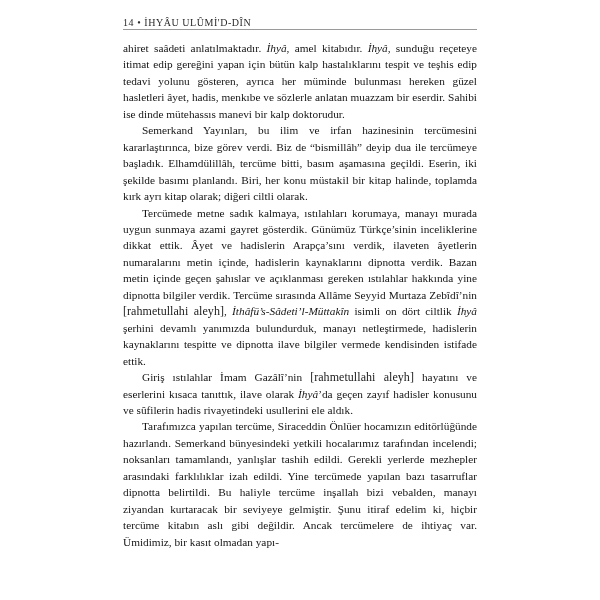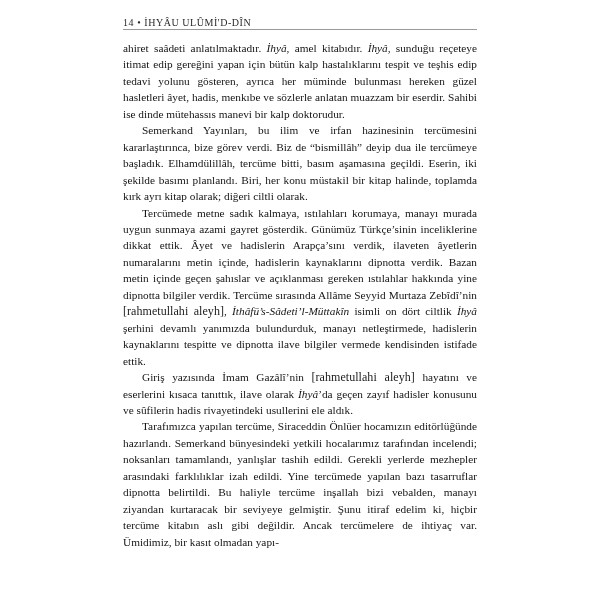--- a/index.html
+++ b/index.html
@@ -88,17 +88,17 @@
 
   <div class="running-head">
     <div class="running-head-text">14 • İHYÂU ULÛMİ'D-DÎN</div>
     <div class="running-head-rule" style="background: rgb(154, 154, 154);"></div>
   </div>
 
   <div class="textblock" id="textblock">
       <p class="para" style="color: rgb(20, 20, 20);"><span>ahiret saâdeti anlatılmaktadır. </span><span class="it">İhyâ</span><span>, amel kitabıdır. </span><span class="it">İhyâ</span><span>, sunduğu reçeteye itimat edip gereğini yapan için bütün kalp hastalıklarını tespit ve teşhis edip tedavi yolunu gösteren, ayrıca her müminde bulunması hereken güzel hasletleri âyet, hadis, menkıbe ve sözlerle anlatan muazzam bir eserdir. Sahibi ise dinde mütehassıs manevi bir kalp doktorudur.</span></p>
       <p class="para indent" style="color: rgb(20, 20, 20);"><span>Semerkand Yayınları, bu ilim ve irfan hazinesinin tercümesini kararlaştırınca, bize görev verdi. Biz de “bismillâh” deyip dua ile tercümeye başladık. Elhamdülillâh, tercüme bitti, basım aşamasına geçildi. Eserin, iki şekilde basımı planlandı. Biri, her konu müstakil bir kitap halinde, toplamda kırk ayrı kitap olarak; diğeri ciltli olarak.</span></p>
       <p class="para indent" style="color: rgb(20, 20, 20);"><span>Tercümede metne sadık kalmaya, ıstılahları korumaya, manayı murada uygun sunmaya azami gayret gösterdik. Günümüz Türkçe’sinin inceliklerine dikkat ettik. Âyet ve hadislerin Arapça’sını verdik, ilaveten âyetlerin numaralarını metin içinde, hadislerin kaynaklarını dipnotta verdik. Bazan metin içinde geçen şahıslar ve açıklanması gereken ıstılahlar hakkında yine dipnotta bilgiler verdik. Tercüme sırasında Allâme Seyyid Murtaza Zebîdî’nin </span><span class="small-note">[rahmetullahi aleyh]</span><span>, </span><span class="it">İthâfü’s-Sâdeti’l-Müttakîn</span><span> isimli on dört ciltlik </span><span class="it">İhyâ</span><span> şerhini devamlı yanımızda bulundurduk, manayı netleştirmede, hadislerin kaynaklarını tespitte ve dipnotta ilave bilgiler vermede kendisinden istifade ettik.</span></p>
-      <p class="para indent" style="color: rgb(20, 20, 20);"><span>Giriş yazısında İmam Gazâlî’nin </span><span class="small-note">[rahmetullahi aleyh]</span><span> hayatını ve eserlerini kısaca tanıttık, ilave olarak </span><span class="it">İhyâ</span><span>’da geçen zayıf hadisler konusunu ve sûfilerin hadis rivayetindeki usullerini ele aldık.</span></p>
+      <p class="para indent" style="color: rgb(20, 20, 20);"><span>Giriş ıstılahlar İmam Gazâlî’nin </span><span class="small-note">[rahmetullahi aleyh]</span><span> hayatını ve eserlerini kısaca tanıttık, ilave olarak </span><span class="it">İhyâ</span><span>’da geçen zayıf hadisler konusunu ve sûfilerin hadis rivayetindeki usullerini ele aldık.</span></p>
       <p class="para indent" style="color: rgb(20, 20, 20);"><span>Tarafımızca yapılan tercüme, Siraceddin Önlüer hocamızın editörlüğünde hazırlandı. Semerkand bünyesindeki yetkili hocalarımız tarafından incelendi; noksanları tamamlandı, yanlışlar tashih edildi. Gerekli yerlerde mezhepler arasındaki farklılıklar izah edildi. Yine tercümede yapılan bazı tasarruflar dipnotta belirtildi. Bu haliyle tercüme inşallah bizi vebalden, manayı ziyandan kurtaracak bir seviyeye gelmiştir. Şunu itiraf edelim ki, hiçbir tercüme kitabın aslı gibi değildir. Ancak tercümelere de ihtiyaç var. Ümidimiz, bir kasıt olmadan yapı-</span></p>
     </div>
 
 </div>
 
 </body></html>

